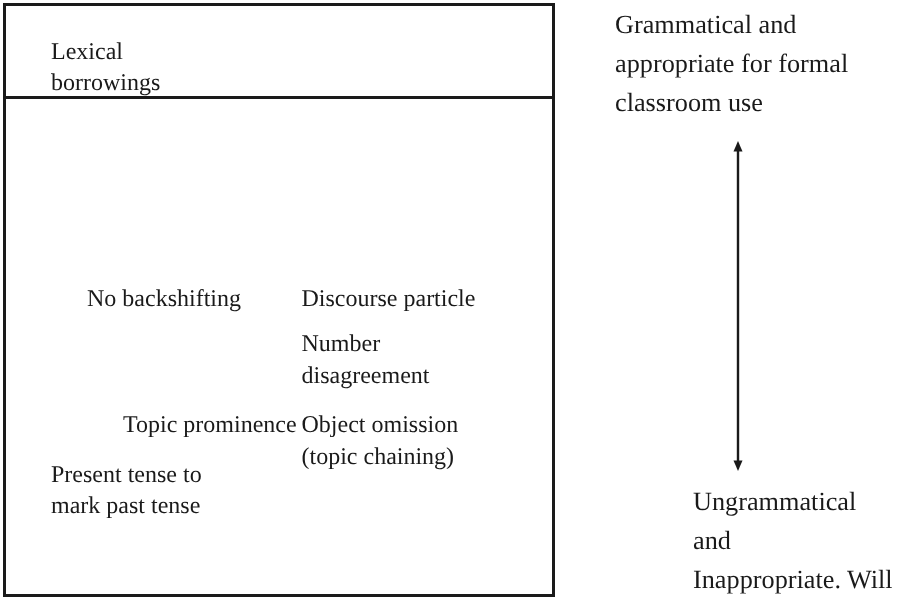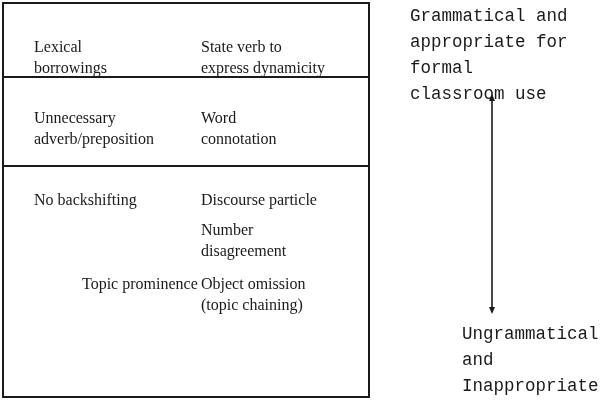--- a/index.html
+++ b/index.html
@@ -1,46 +1,40 @@
 <!DOCTYPE html>
 <html><head>
 <meta charset="utf-8">
 <style>
   html,body{margin:0;padding:0;background:#fff;}
   body{width:600px;height:404px;position:relative;overflow:hidden;font-family:"Liberation Serif","DejaVu Serif",serif;color:#1a1a1a;}
   .box{position:absolute;left:2px;top:2px;width:368px;height:396px;border:2px solid #1a1a1a;box-sizing:border-box;}
   .sec{position:absolute;left:0;width:100%;box-sizing:border-box;}
-  .s1{top:0;height:62px;border-bottom:2px solid #1a1a1a;margin-top:12px;}
+  .s1{top:0;height:62px;border-bottom:2px solid #1a1a1a;}
   .s2{top:83px;height:80px;border-bottom:2px solid #1a1a1a;}
   .s3{top:163px;height:231px;}
   .cell{position:absolute;font-size:16px;line-height:21px;white-space:pre-line;}
   .c1{left:30px;}
   .c2{left:197px;}
-  .lbl{position:absolute;font-size:17.5px;line-height:26px;white-space:pre-line;font-family:Liberation Mono, monospace;}
+  .lbl{position:absolute;font-size:17.5px;line-height:26px;white-space:pre-line;}
   .arrow{position:absolute;left:486px;top:94px;width:12px;height:220px;}
 </style>
 </head>
 <body>
 
 <div class="box">
   <div class="sec s1">
     <div class="cell c1" style="top:20px;">Lexical
 borrowings</div>
-    <div class="cell c2" style="top:20px;">State verb to
-express dynamicity</div>
-  </div>
-  <div class="sec s2">
-    <div class="cell c1" style="top:20px;">Unnecessary
-adverb/preposition</div>
-    <div class="cell c2" style="top:20px;">Word
-connotation</div>
   </div>
   <div class="sec s3">
-    <div class="cell c1" style="top:22px;">No backshifting</div>
+    <div class="cell c1" style="top:22px;margin-left:24px;">No backshifting</div>
     <div class="cell c1" style="top:106px;margin-left:48px;">Topic prominence</div>
+    <div class="cell c1" style="top:139px;">Present tense to
+mark past tense</div>
     <div class="cell c2" style="top:22px;font-family:Liberation Serif, serif;">Discourse particle</div>
     <div class="cell c2" style="top:52px;">Number
 disagreement</div>
     <div class="cell c2" style="top:106px;">Object omission
 (topic chaining)</div>
   </div>
 </div>
 
 <div class="lbl" style="left:410px;top:3px;">Grammatical and
 appropriate for formal

